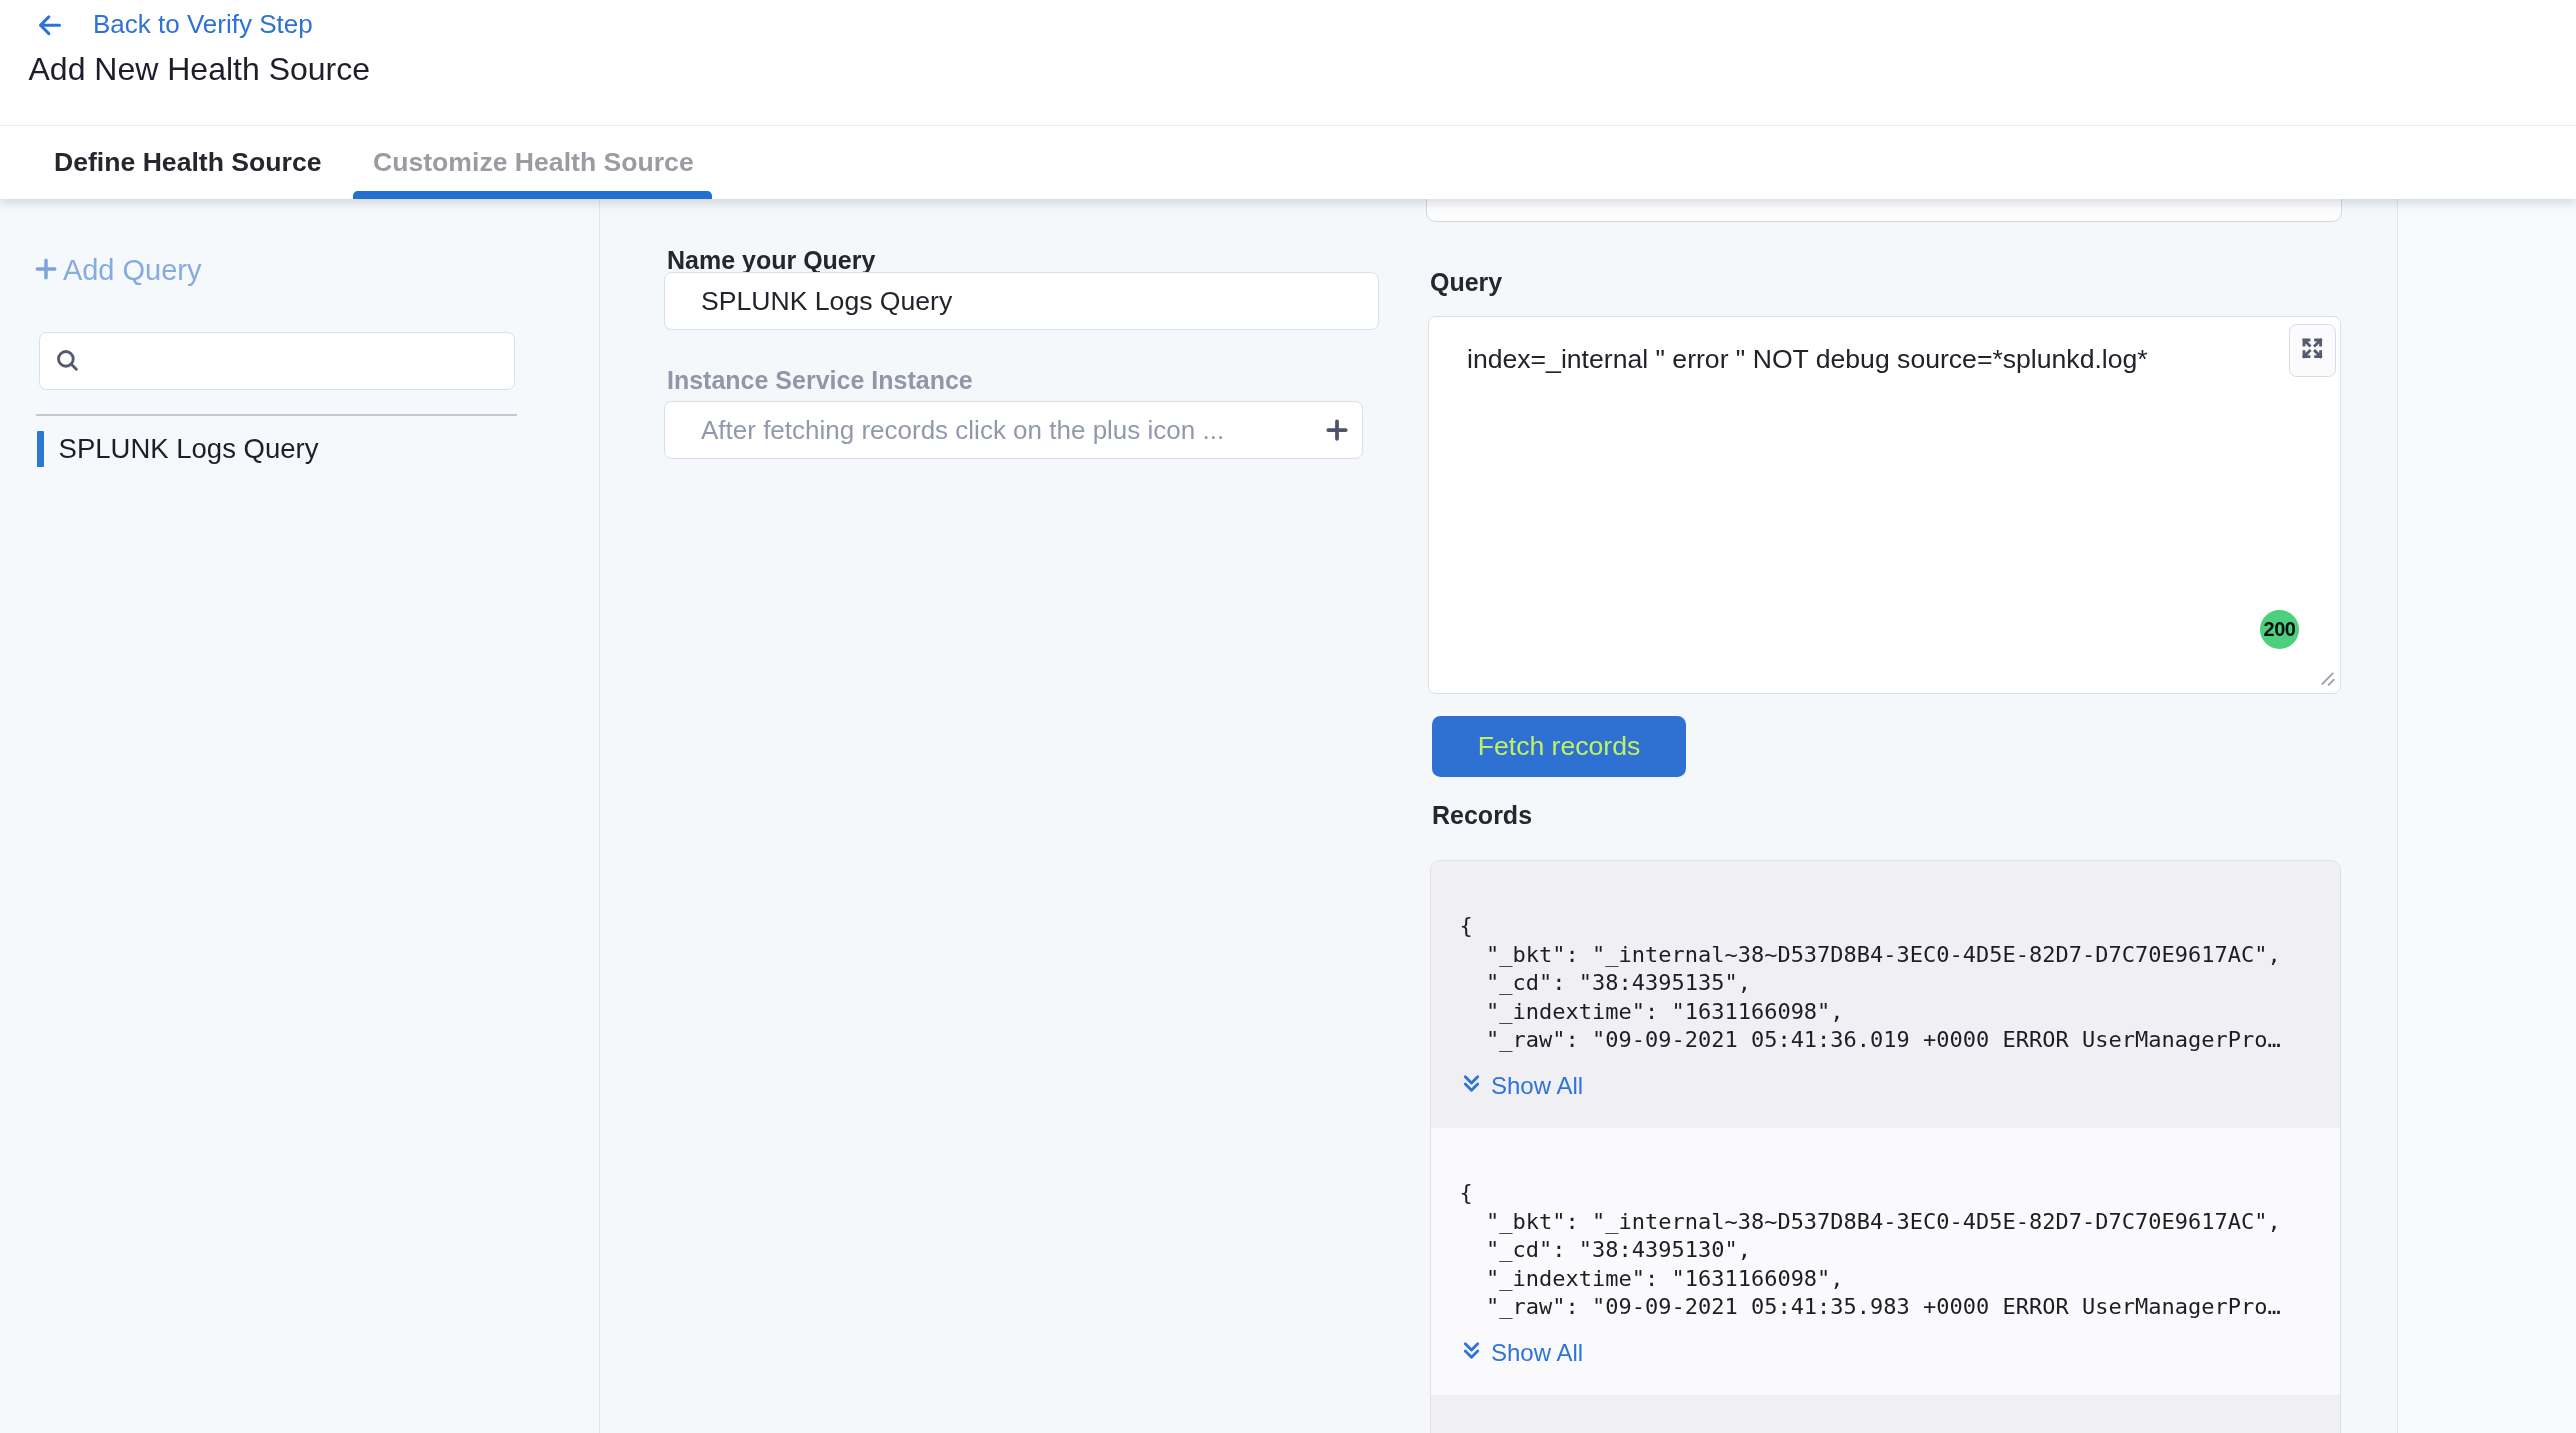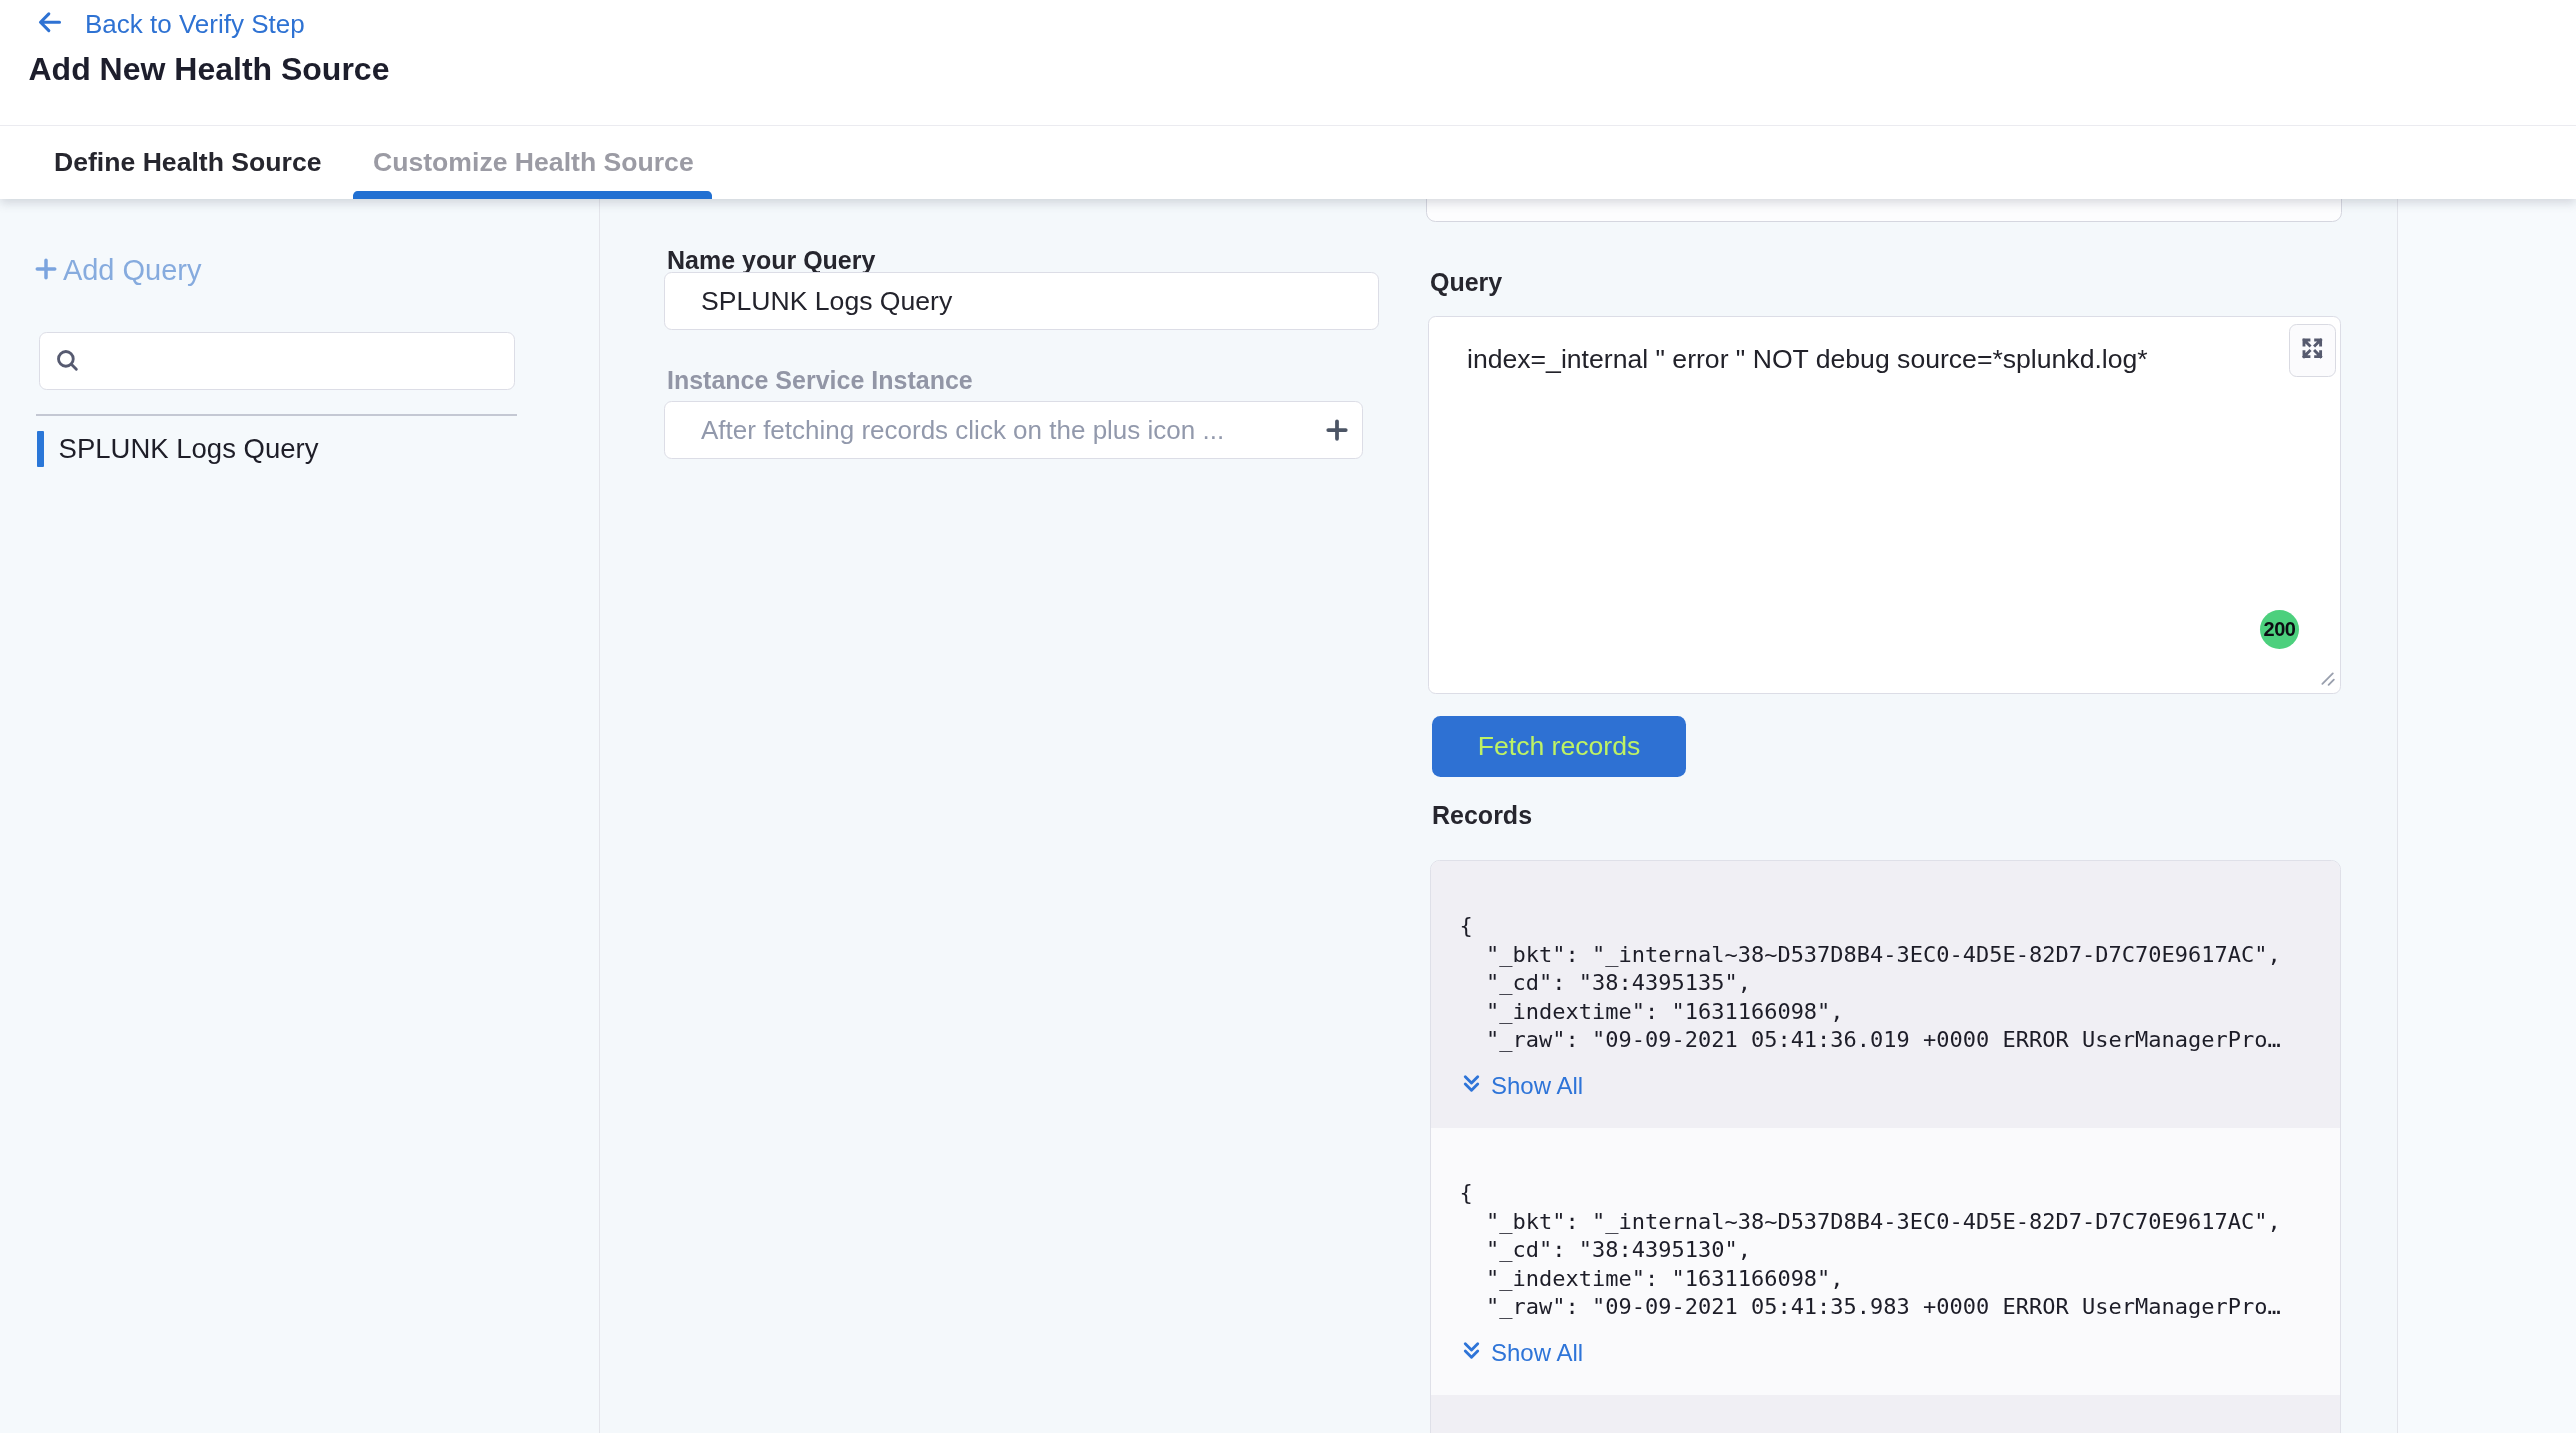--- a/index.html
+++ b/index.html
@@ -10,26 +10,26 @@
     position: relative;
     color: #1d1e2c;
   }
 
   
   .header {
     position: absolute; left: 0; top: 0; width: 2576px; height: 126px;
     background: #ffffff; border-bottom: 0.9px solid #ebebf0; z-index: 40;
   }
   .back-row {
-    position: absolute; left: 34px; top: 7.6px; display: flex; align-items: flex-start; gap: 19px;
+    position: absolute; left: 34px; top: 7.6px; display: flex; align-items: flex-end; gap: 27px;
     cursor: pointer;
   }
   .back-row svg { display: block; }
   .back-link { font-size: 26px; color: #2e72d3; font-weight: 500; line-height: 32px; }
-  .page-title { position: absolute; left: 28.5px; top: 51px; font-size: 32px; font-weight: 700; color: #1d1e2c; }
+  .page-title { position: absolute; left: 28.5px; top: 51px; font-size: 32px; font-weight: 400; color: #1d1e2c; }
 
   
   .tabbar {
     position: absolute; left: 0; top: 126px; width: 2576px; height: 73px;
     background: #ffffff; z-index: 30;
     box-shadow: 0 4.7px 9.5px rgba(88, 94, 112, 0.22);
   }
   .tab { position: absolute; top: 0; height: 73px; line-height: 73px; font-size: 26.6px; font-weight: 600; cursor: pointer; }
   .tab-active-text { color: #26262e; }
   .tab-inactive-text { color: #9b9ba4; }

